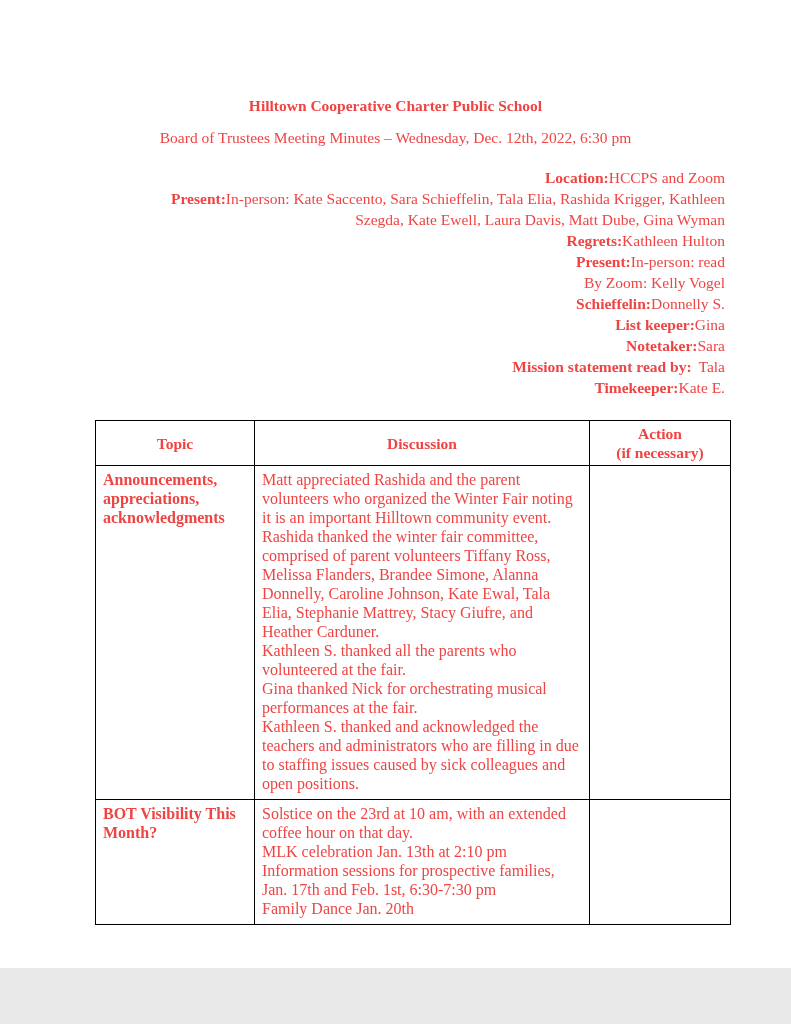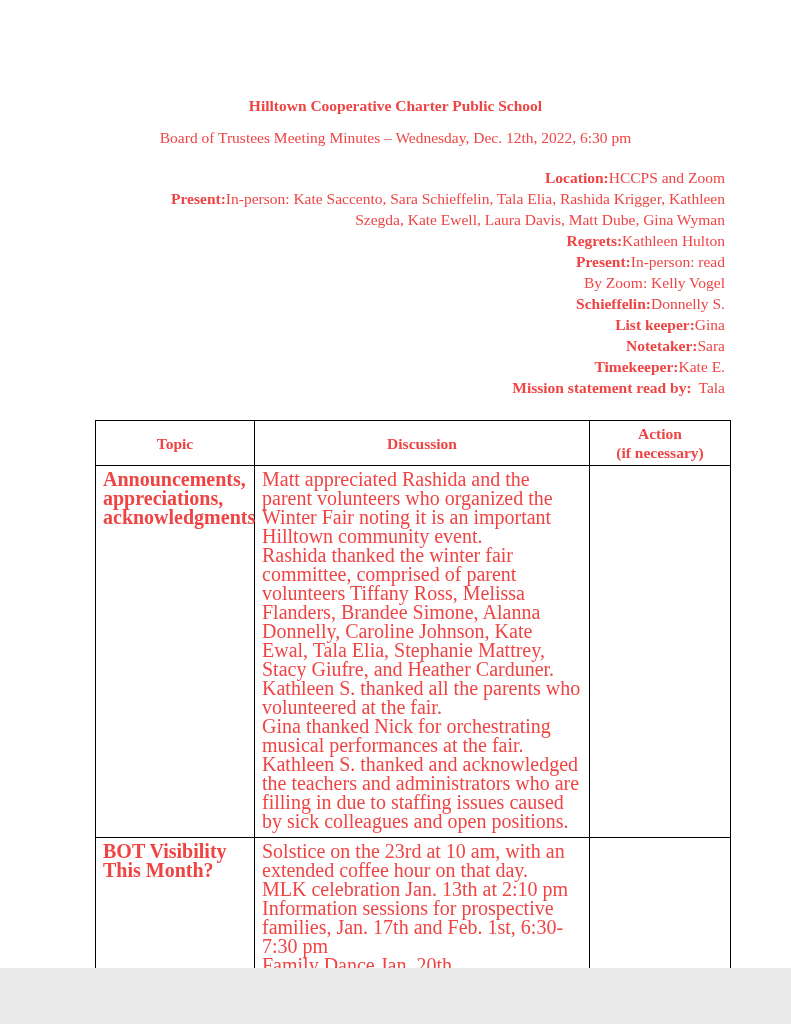--- a/index.html
+++ b/index.html
@@ -29,21 +29,21 @@
     table-layout:fixed;
   }
   table.minutes th,table.minutes td{
     border:1.5px solid #000;vertical-align:top;
   }
   table.minutes th{
     font-weight:bold;text-align:center;vertical-align:middle;
     height:42px;white-space:pre-line;line-height:19px;font-size:15.5px;
   }
   table.minutes td{
-    padding:4px 7px 6px 7px;line-height:19px;font-size:20px;
+    padding:4px 7px 6px 7px;line-height:19px;font-size:16px;
   }
   td.topic{font-weight:bold;}
   .pre{white-space:pre-line;}
 </style>
 </head>
 <body>
 
 <div class="page">
 
   <div class="doc-title">Hilltown Cooperative Charter Public School</div>
@@ -51,22 +51,22 @@
 
   <div class="meta">
     <p><span class="lbl lw-a">Location:</span><span>HCCPS and Zoom</span></p>
     <p><span class="lbl lw-a">Present:</span><span>In-person: Kate Saccento, Sara Schieffelin, Tala Elia, Rashida Krigger, Kathleen Szegda, Kate Ewell, Laura Davis, Matt Dube, Gina Wyman</span></p>
     <p><span class="lbl lw-b">Regrets:</span><span>Kathleen Hulton</span></p>
     <p><span class="lbl lw-a">Present:</span><span>In-person: read</span></p>
     <p class="indent1"><span>By Zoom: Kelly Vogel</span></p>
     <p><span class="lbl lw-a">Schieffelin:</span><span>Donnelly S.</span></p>
     <p><span class="lbl lw-c">List keeper:</span><span>Gina</span></p>
     <p><span class="lbl lw-a">Notetaker:</span><span>Sara</span></p>
+    <p><span class="lbl lw-e">Mission statement read by:</span><span>Tala</span></p>
     <p><span class="lbl lw-d">Timekeeper:</span><span>Kate E.</span></p>
-    <p><span class="lbl lw-e">Mission statement read by:</span><span>Tala</span></p>
   </div>
 
   <table class="minutes">
     <colgroup>
       <col style="width:159px">
       <col style="width:335px">
       <col style="width:141px">
     </colgroup>
     <thead>
       <tr>

